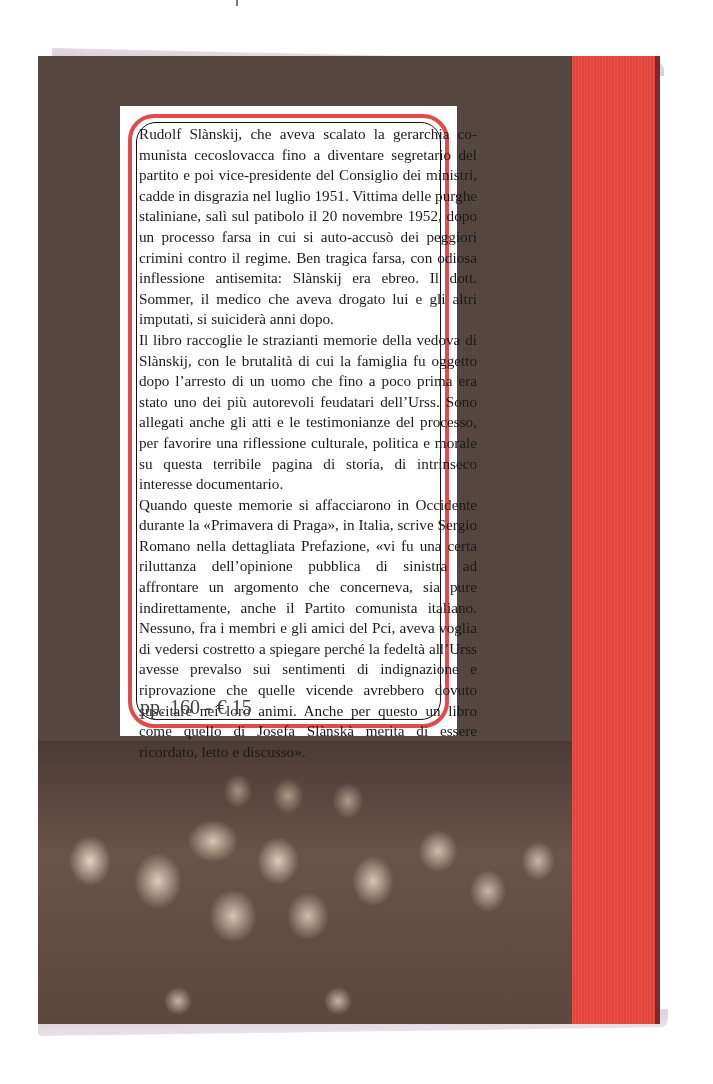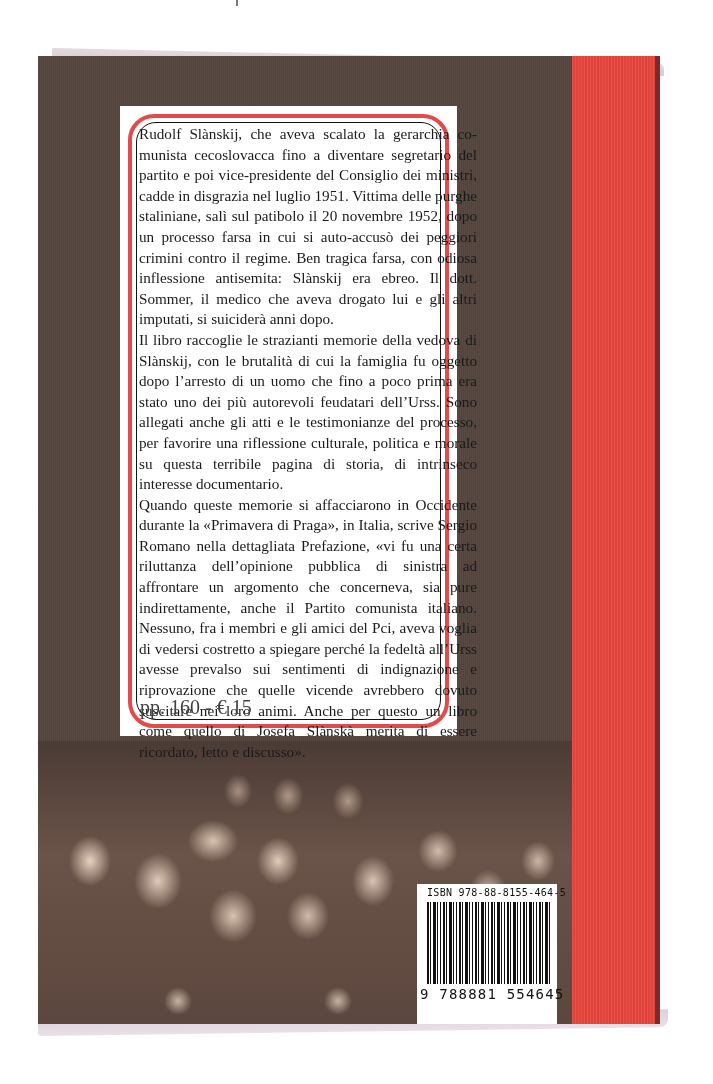--- a/index.html
+++ b/index.html
@@ -110,19 +110,14 @@
       <div class="frame-red"></div>
       <div class="frame-black"></div>
       <div class="blurb">
         <p>Rudolf Slànskij, che aveva scalato la gerarchia co­munista cecoslovacca fino a diventare segretario del partito e poi vice-presidente del Consiglio dei mini­stri, cadde in disgrazia nel luglio 1951. Vittima delle purghe staliniane, salì sul patibolo il 20 novembre 1952, dopo un processo farsa in cui si auto-accusò dei peggiori crimini contro il regime. Ben tragica farsa, con odiosa inflessione antisemita: Slànskij era ebreo. Il dott. Sommer, il medico che aveva drogato lui e gli altri imputati, si suiciderà anni dopo.</p>
         <p>Il libro raccoglie le strazianti memorie della vedo­va di Slànskij, con le brutalità di cui la famiglia fu oggetto dopo l’arresto di un uomo che fino a poco prima era stato uno dei più autorevoli feudatari dell’Urss. Sono allegati anche gli atti e le testimo­nianze del processo, per favorire una riflessione culturale, politica e morale su questa terribile pagi­na di storia, di intrinseco interesse documentario.</p>
         <p>Quando queste memorie si affacciarono in Occi­dente durante la «Primavera di Praga», in Italia, scrive Sergio Romano nella dettagliata Prefazione, «vi fu una certa riluttanza dell’opinione pubblica di sinistra ad affrontare un argomento che concerneva, sia pure indirettamente, anche il Partito comunista italiano. Nessuno, fra i membri e gli amici del Pci, aveva voglia di vedersi costretto a spiegare perché la fedeltà all’Urss avesse prevalso sui sentimenti di indignazione e riprovazione che quelle vicende avrebbero dovuto suscitare nei loro animi. Anche per questo un libro come quello di Josefa Slànskà merita di essere ricordato, letto e discusso».</p>
       </div>
       <div class="price">pp. 160 - € 15</div>
     </div>
 
-    <div class="barcode">
-      <div class="isbn-text">ISBN 978-88-8155-464-5</div>
-      <div class="bars"></div>
-      <div class="ean-digits">9 788881 554645</div>
-    </div>
   </div>
 </div>
 
 </body></html>

